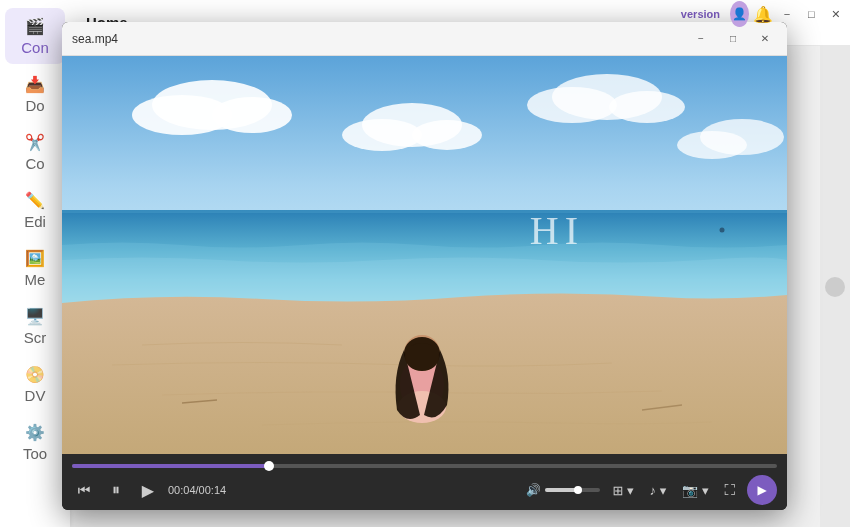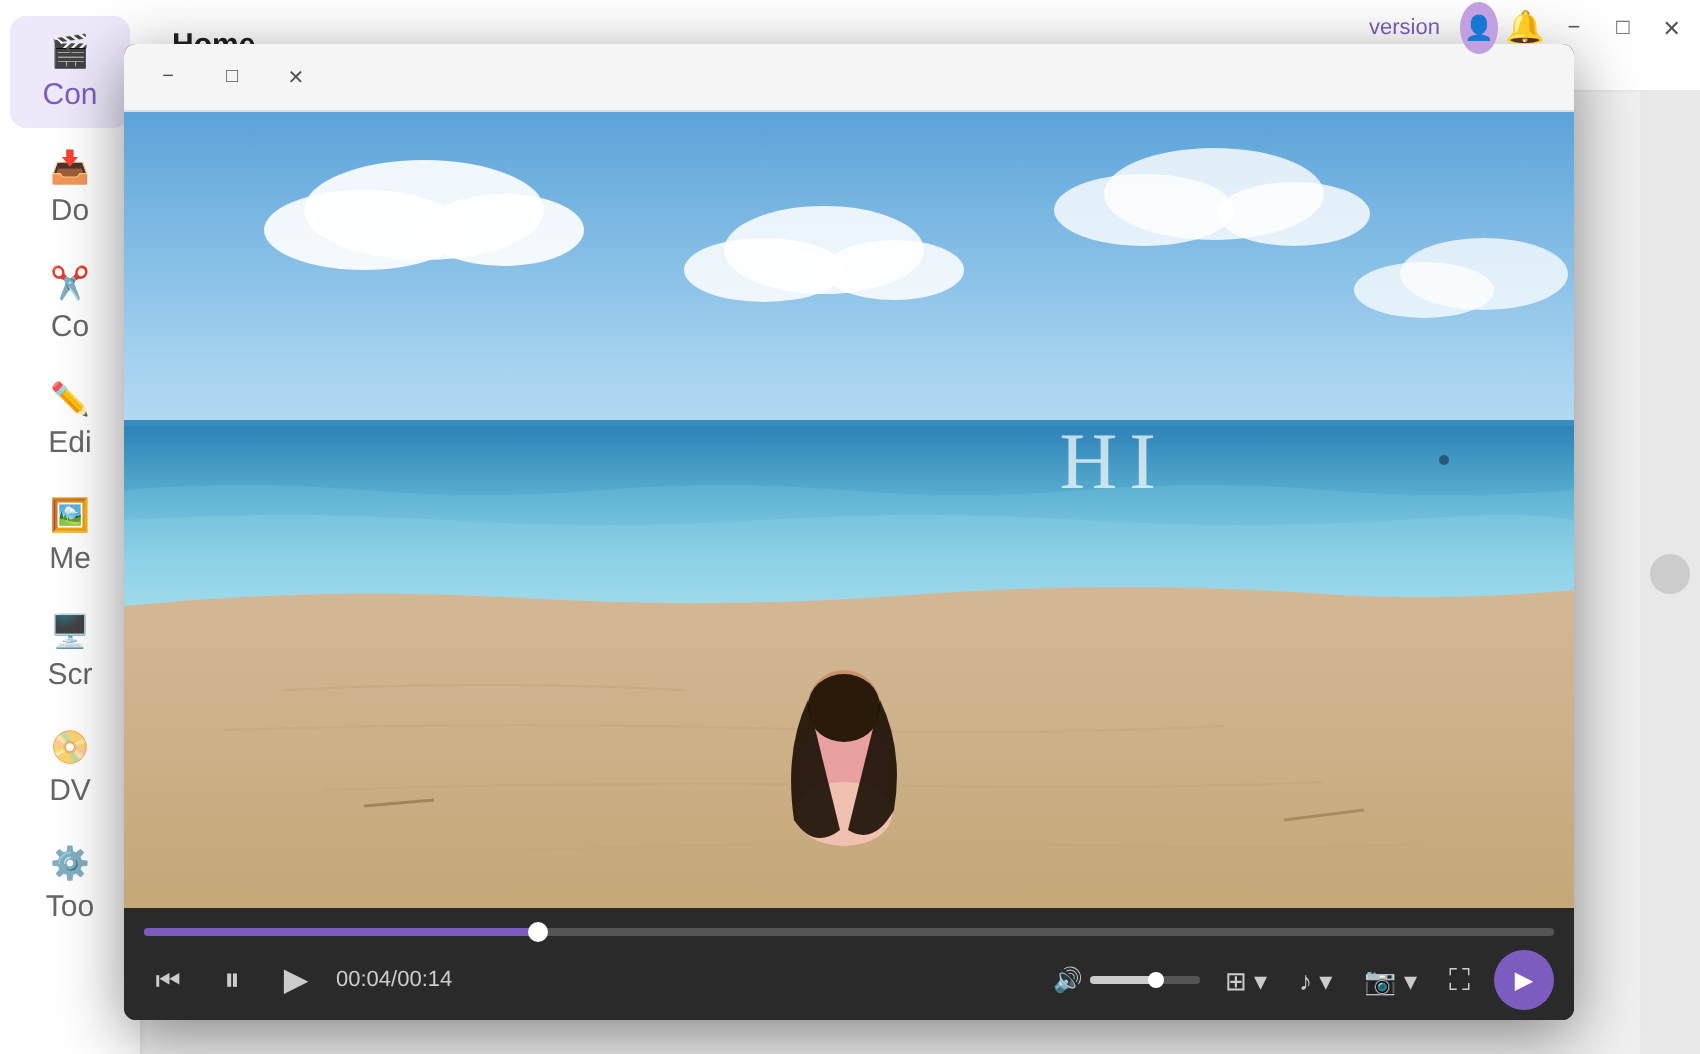--- a/index.html
+++ b/index.html
@@ -133,21 +133,21 @@
       border: none;
     }
 
     
     .upgrade-area {
       position: absolute;
       top: 8px;
       right: 130px;
       color: #7c5cbf;
       font-size: 11px;
-      font-weight: 400;
+      font-weight: 700;
       z-index: 10;
     }
 
     
     .video-window {
       position: absolute;
       left: 62px;
       top: 22px;
       width: 725px;
       height: 488px;
@@ -439,20 +439,21 @@
 <div class="main-content">
 
   <div style="position:absolute;right:0;top:0;width:30px;height:100%;background:#e8e8e8;display:flex;flex-direction:column;align-items:center;justify-content:center;">
     <div style="width:20px;height:20px;border-radius:50%;background:#ccc;"></div>
   </div>
 </div>
 
 <div class="video-window">
 
   <div class="video-titlebar">
+    <span class="video-title-text">sea.mp4</span>
     <button class="video-win-btn">−</button>
     <button class="video-win-btn">□</button>
     <button class="video-win-btn close-btn">✕</button>
   </div>
 
   <div class="video-viewport">
     <svg class="beach-scene" viewBox="0 0 725 400" preserveAspectRatio="xMidYMid slice">
 
       <defs>
         <linearGradient id="skyGrad" x1="0" y1="0" x2="0" y2="1">

